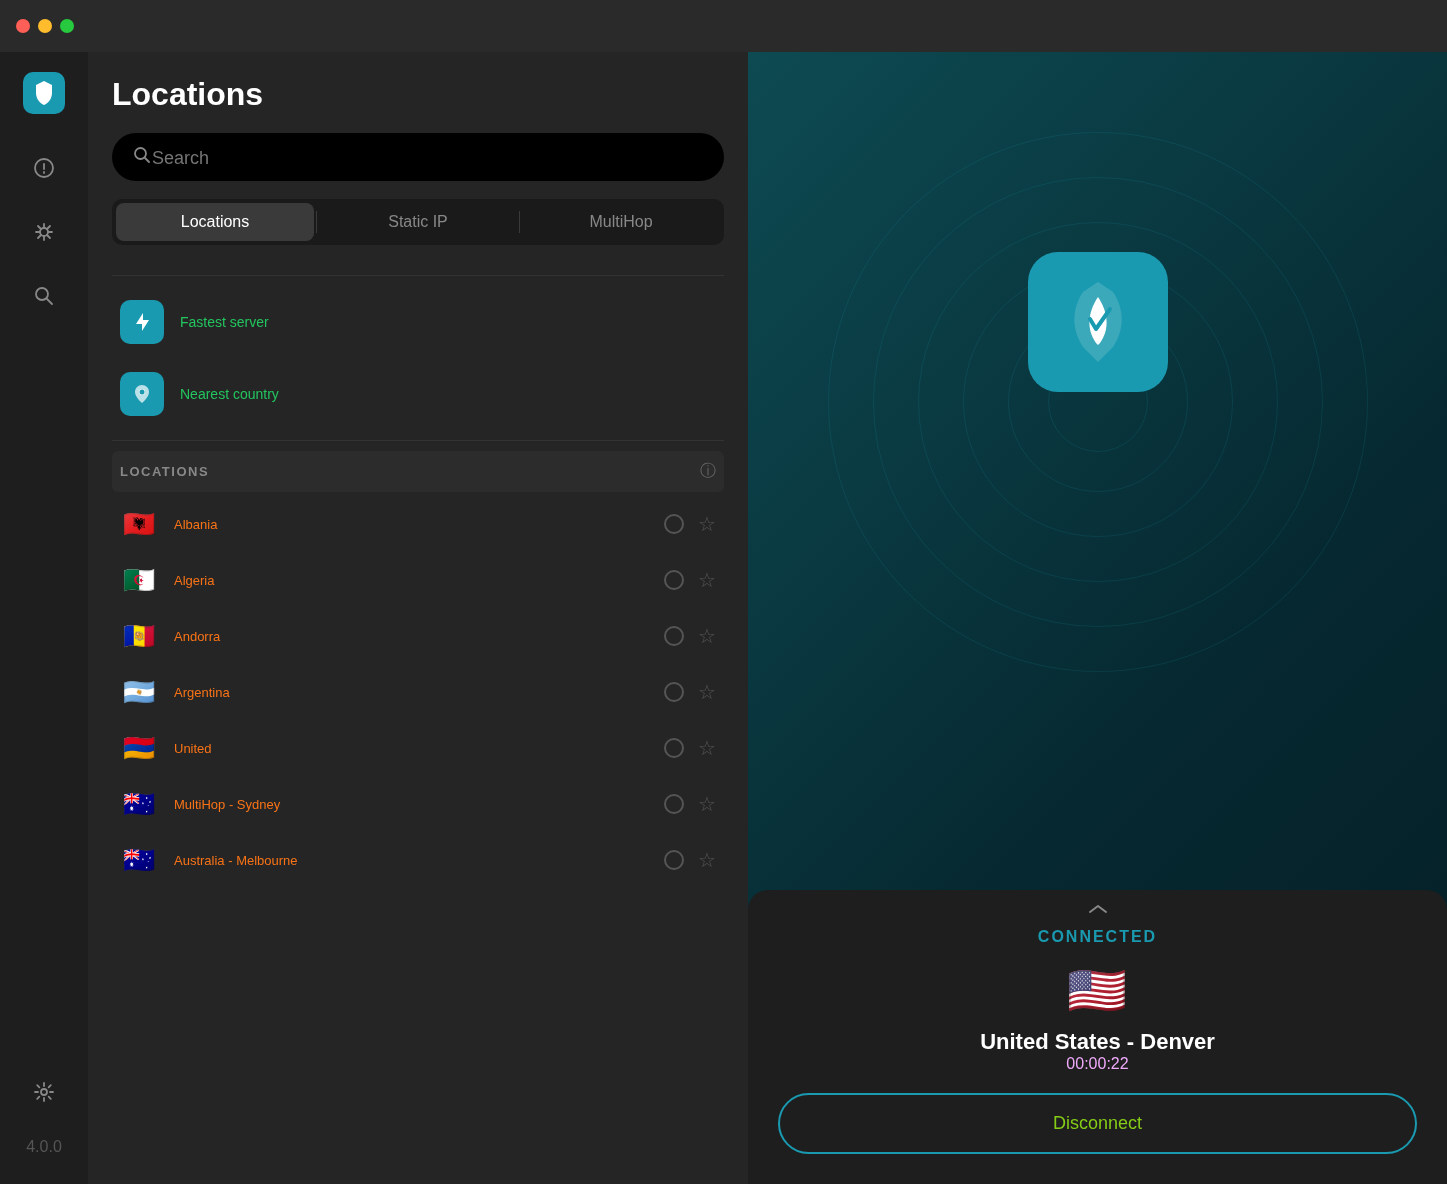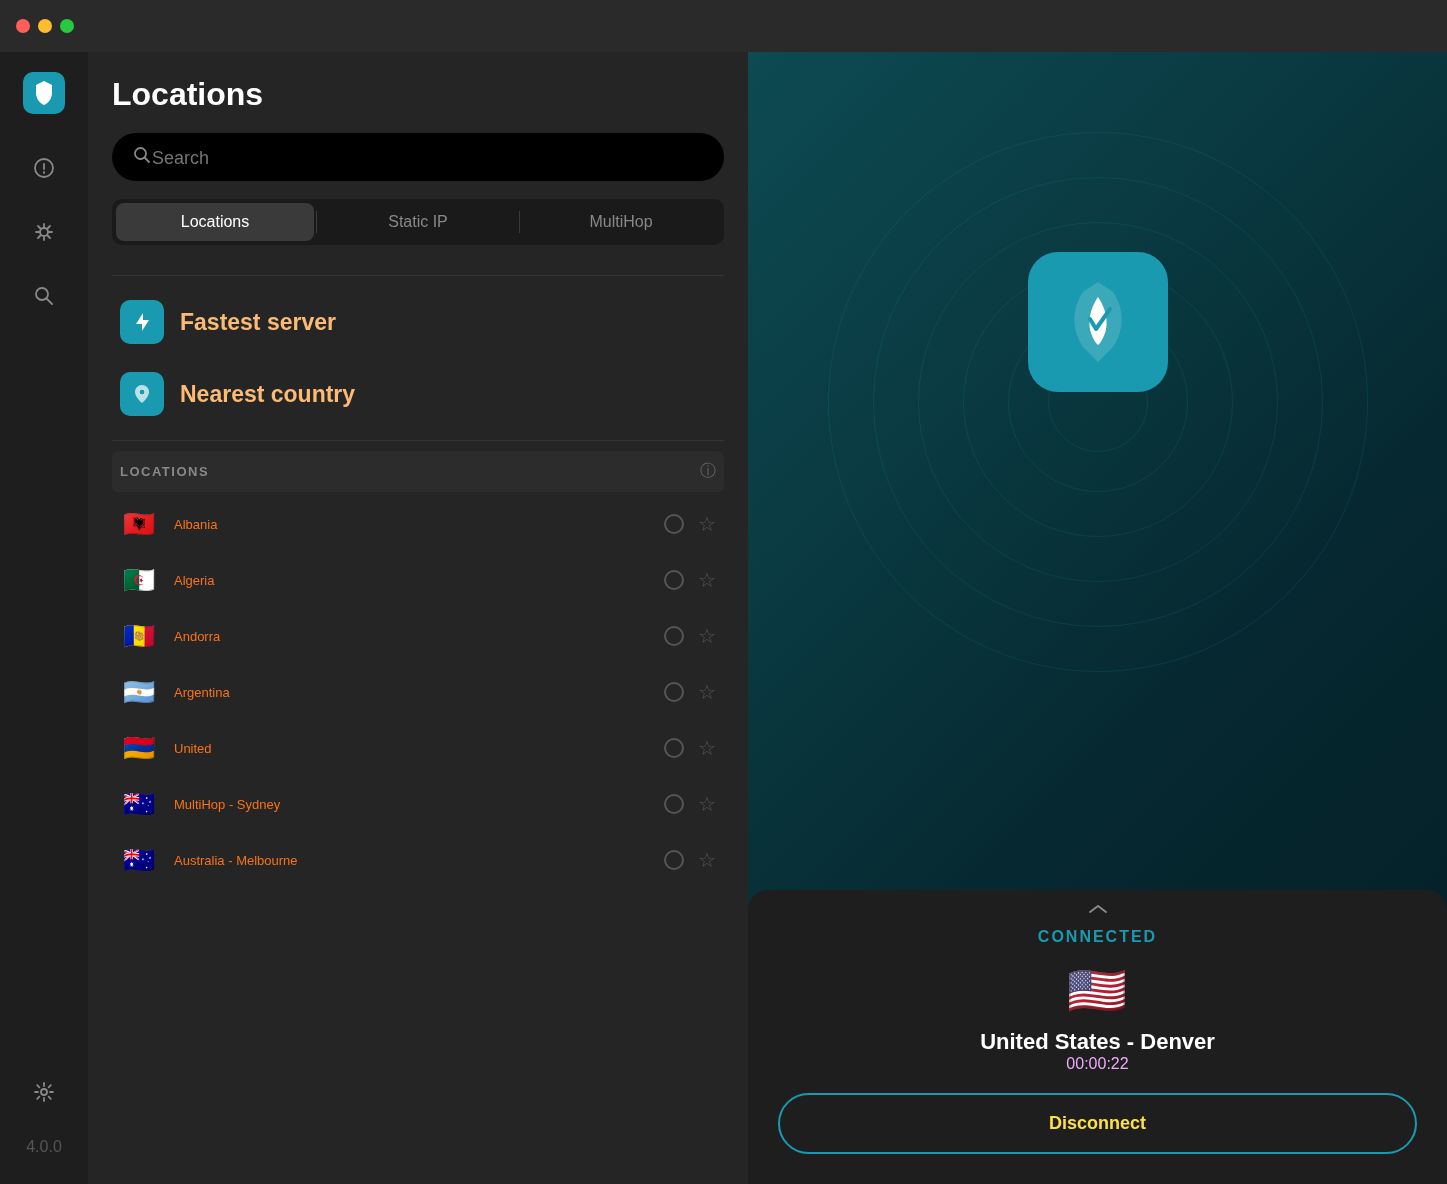--- a/index.html
+++ b/index.html
@@ -156,23 +156,23 @@
       height: 44px;
       border-radius: 10px;
       background: #1a9ab0;
       display: flex;
       align-items: center;
       justify-content: center;
       font-size: 20px;
       flex-shrink: 0;
     }
     .special-entry-label {
-      color: #fdba74;
-      font-size: 23px;
-      font-weight: 700;
+      color: #22c55e;
+      font-size: 14px;
+      font-weight: 400;
     }
 
     
     .section-divider {
       height: 1px;
       background: #333;
       margin: 10px 0;
     }
 
     
@@ -346,23 +346,23 @@
       font-size: 16px;
       text-align: center;
       margin-bottom: 20px;
     }
     .disconnect-btn {
       width: 100%;
       padding: 18px;
       background: transparent;
       border: 2px solid #1a9ab0;
       border-radius: 50px;
-      color: #fde047;
+      color: #84cc16;
       font-size: 18px;
-      font-weight: 700;
+      font-weight: 400;
       cursor: pointer;
       text-align: center;
     }
   </style>
 </head>
 <body>
 
 <div class="titlebar">
   <div class="titlebar-btn close"></div>
   <div class="titlebar-btn minimize"></div>

